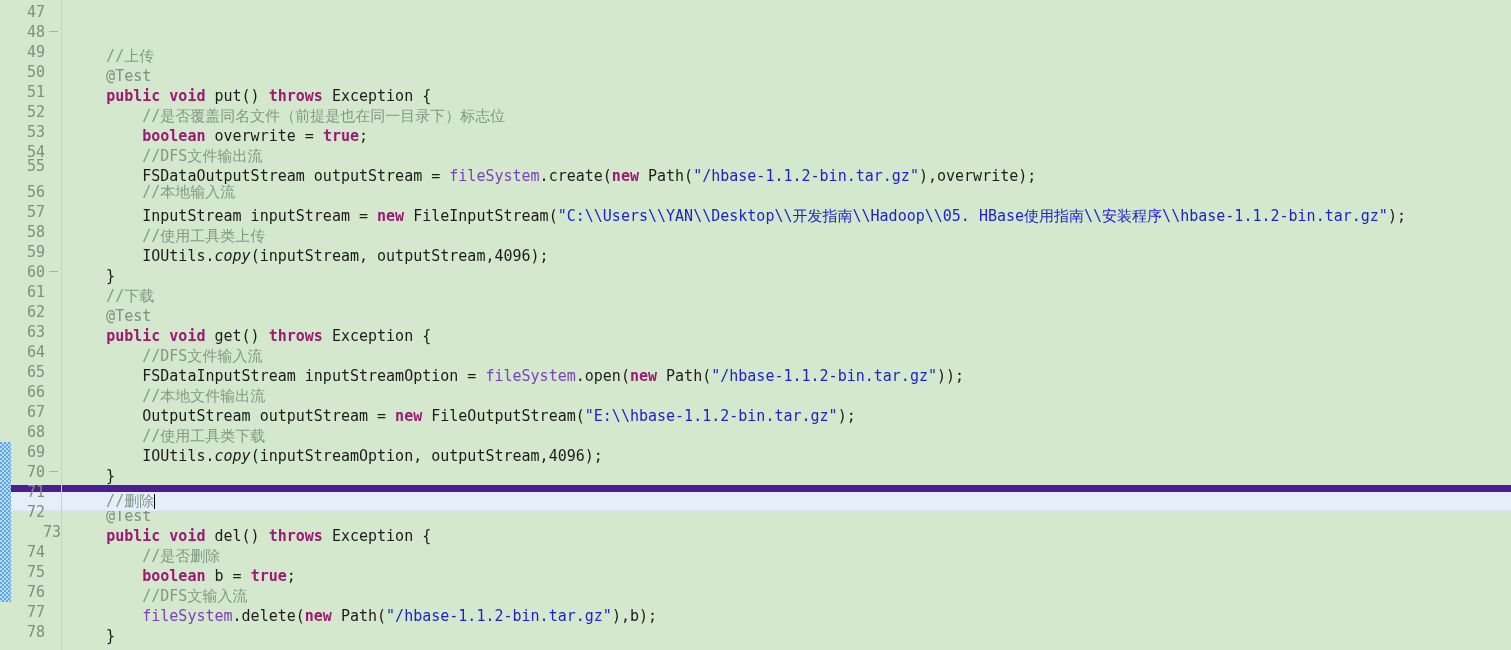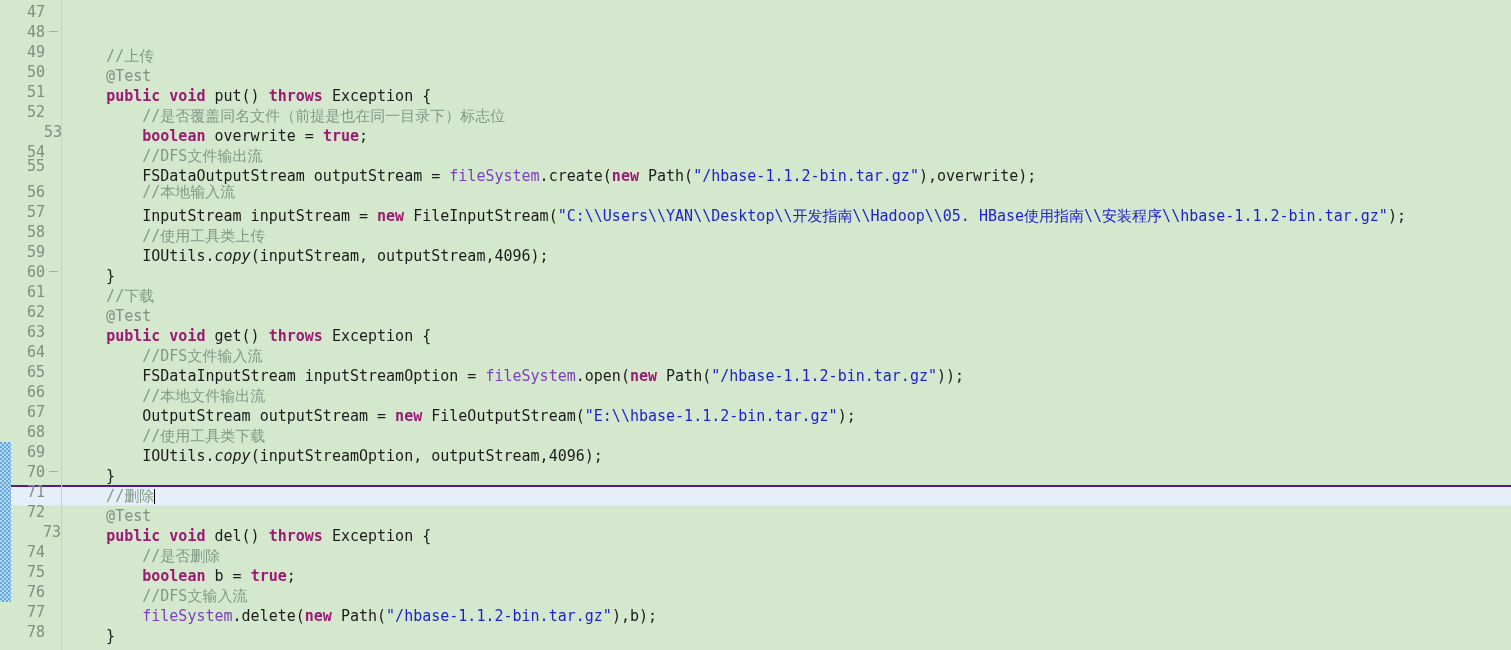--- a/index.html
+++ b/index.html
@@ -98,21 +98,21 @@
     position: absolute;
     left: 70px;
     top: 0;
     white-space: pre;
     font-family: "DejaVu Sans Mono", "Liberation Mono", monospace;
     font-size: 15px;
     color: #1c1c1c;
   }
   .row.current {
     background: #e6eefa;
-    border-top: 2px solid #4c1d95;
+    border-top: 7px solid #4c1d95;
     border-bottom: 1px solid #dbe6f6;
     height: 18px;
     line-height: 18px;
     z-index: 2;
   }
 
   
   .kw   { color: #9b1a72; font-weight: bold; }
   .cmt  { color: #7f9a84; }
   .str  { color: #2222cc; }
@@ -148,21 +148,21 @@
       </div>
       <div class="gutter-row" style="top: 62px;">
         <span class="lnum">50</span>
       </div>
       <div class="gutter-row" style="top: 82px;">
         <span class="lnum">51</span>
       </div>
       <div class="gutter-row" style="top: 102px;">
         <span class="lnum">52</span>
       </div>
-      <div class="gutter-row" style="top: 122px; padding-left: 17px;">
+      <div class="gutter-row" style="top: 122px;">
         <span class="lnum">53</span>
       </div>
       <div class="gutter-row" style="top: 142px;">
         <span class="lnum">54</span>
       </div>
       <div class="gutter-row" style="top: 156px;">
         <span class="lnum">55</span>
       </div>
       <div class="gutter-row" style="top: 182px;">
         <span class="lnum">56</span>

